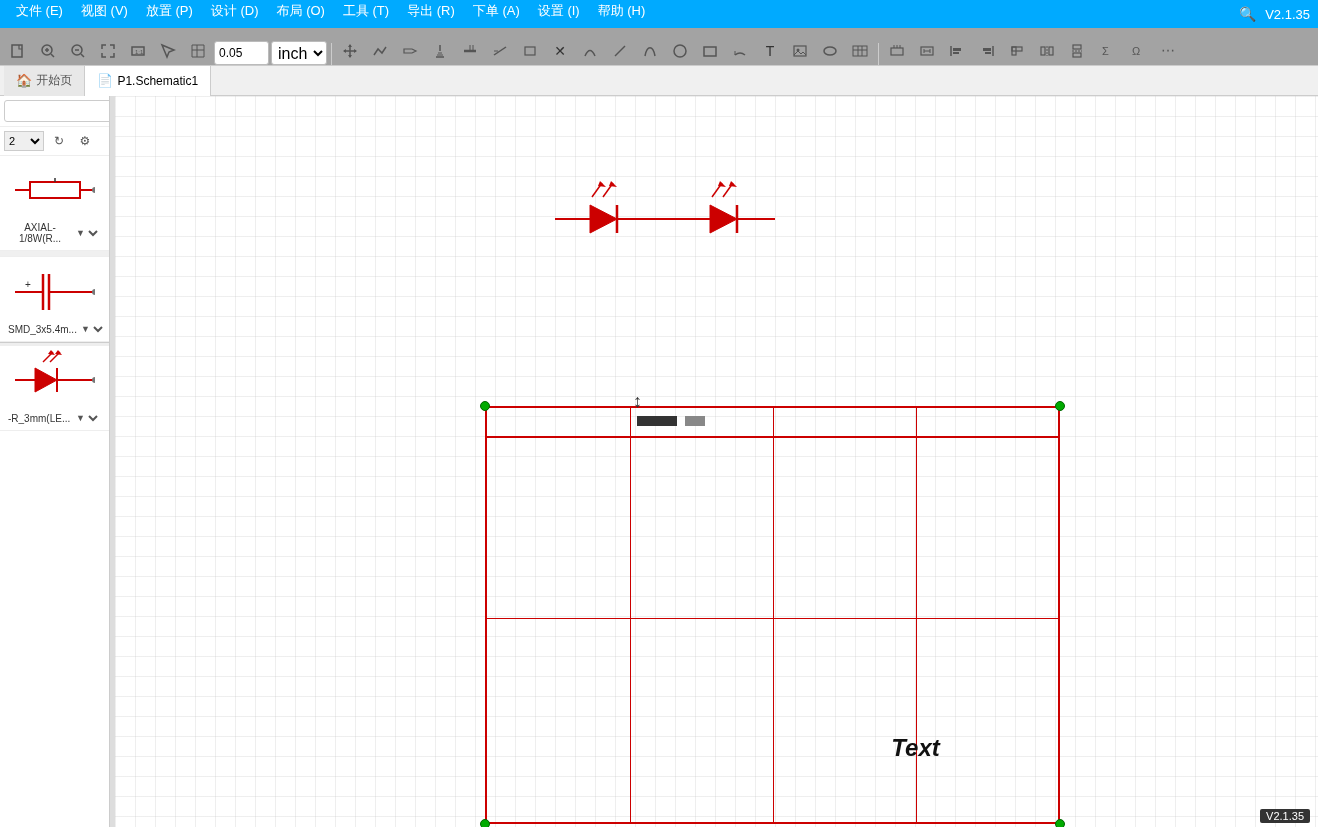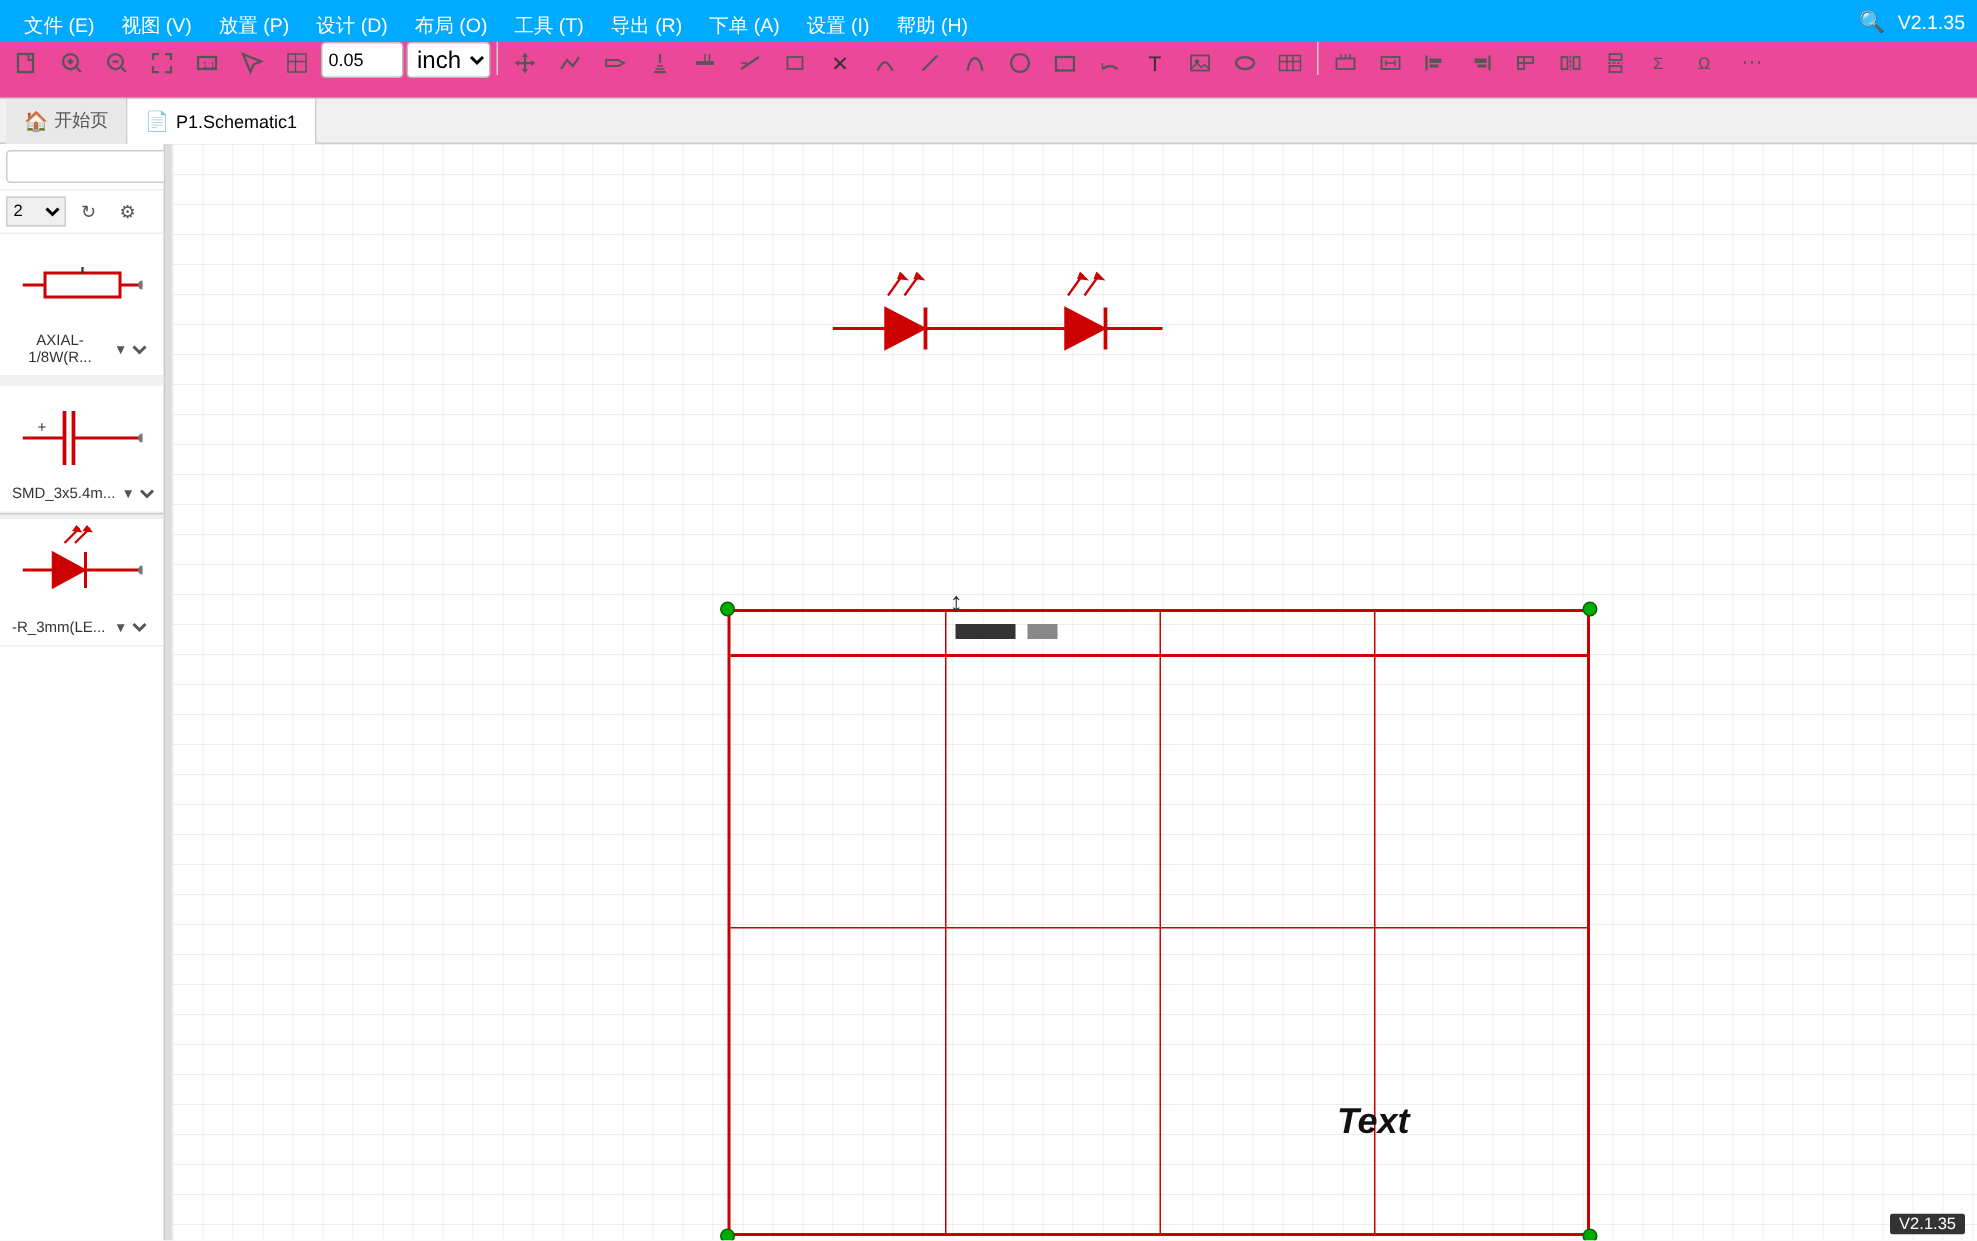--- a/index.html
+++ b/index.html
@@ -2,35 +2,35 @@
 <html><head>
   <meta charset="utf-8">
   <style>
     * { box-sizing: border-box; margin: 0; padding: 0; }
     body { font-family: 'Microsoft YaHei', Arial, sans-serif; background: #f0f0f0; width: 1318px; height: 827px; overflow: hidden; user-select: none; }
 
     
     #title-bar {
       width: 100%; height: 28px;
       background: #00aaff;
-      display: flex; align-items: flex-end;
+      display: flex; align-items: flex-start;
       padding: 0 8px;
       font-size: 13px; color: white;
       position: relative;
     }
     #title-bar .menu-items { display: flex; gap: 2px; }
     #title-bar .menu-item { padding: 2px 8px; cursor: pointer; border-radius: 3px; }
     #title-bar .title-right { position: absolute; right: 8px; top: 50%; transform: translateY(-50%); display: flex; align-items: center; gap: 8px; }
 
     
     #toolbar {
       width: 100%; height: 38px;
-      background: #ec4899;
+      background: #a3a3a3;
       border-bottom: 1px solid #ccc;
-      display: flex; align-items: flex-start;
+      display: flex; align-items: flex-end;
       padding: 0 4px; gap: 2px;
     }
     .tb-btn {
       width: 28px; height: 28px;
       display: flex; align-items: center; justify-content: center;
       cursor: pointer; border-radius: 3px; font-size: 14px; color: #333;
       border: none; background: transparent;
     }
     .tb-separator { width: 1px; height: 22px; background: #ccc; margin: 0 2px; }
     .tb-input-group { display: flex; align-items: center; gap: 2px; }

